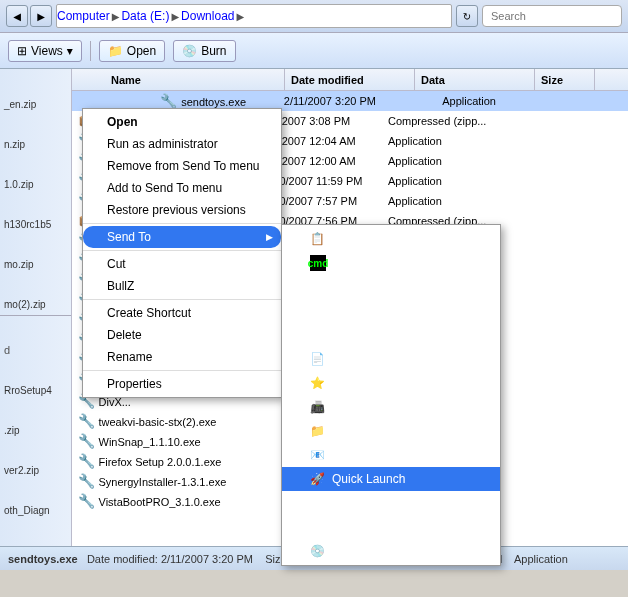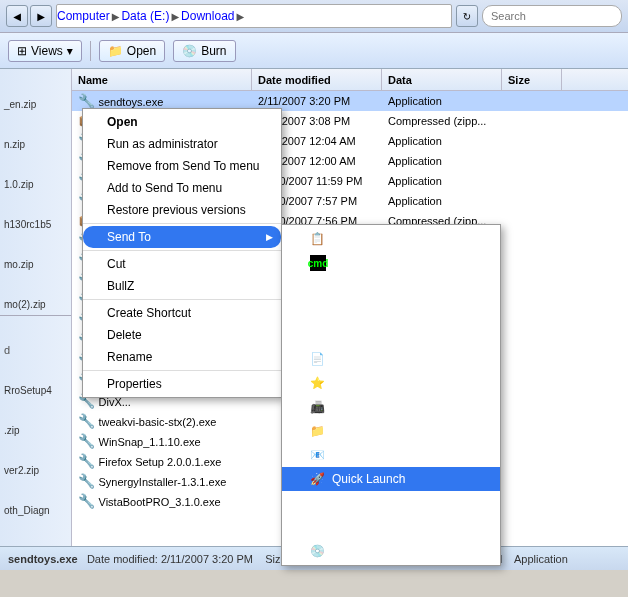--- a/index.html
+++ b/index.html
@@ -56,21 +56,21 @@
       display: flex;
       align-items: center;
       justify-content: center;
       cursor: pointer;
       font-size: 10px;
     }
     .search-box {
       width: 140px;
       height: 22px;
       border: 1px solid #aaa;
-      border-radius: 10px;
+      border-radius: 4px;
       padding: 2px 8px;
       font-size: 11px;
       background: white;
     }
 
     
     .toolbar {
       background: linear-gradient(to bottom, #e8f2ff 0%, #cfe0f8 100%);
       border-bottom: 1px solid #9ab;
       padding: 4px 8px;
@@ -132,20 +132,21 @@
       background: white;
       overflow: hidden;
       position: relative;
     }
     .file-list-header {
       display: flex;
       background: linear-gradient(to bottom, #f0f4fb, #dce8f8);
       border-bottom: 1px solid #bbc;
       height: 22px;
       align-items: center;
+      justify-content: center;
     }
     .col-header {
       padding: 2px 6px;
       font-size: 11px;
       font-weight: bold;
       border-right: 1px solid #bbc;
       height: 100%;
       display: flex;
       align-items: center;
       cursor: pointer;
@@ -159,21 +160,21 @@
       overflow: auto;
       height: calc(100% - 22px);
     }
     .file-row {
       display: flex;
       align-items: center;
       height: 20px;
       cursor: pointer;
       border-bottom: 1px solid transparent;
     }
-    .file-row.context-selected { background: #b8d4ff; }
+    .file-row.context-selected { background: #b8d4ff; text-align: right; }
     .file-cell {
       padding: 1px 6px;
       font-size: 11px;
       white-space: nowrap;
       overflow: hidden;
       text-overflow: ellipsis;
     }
 
     
     .status-bar {

